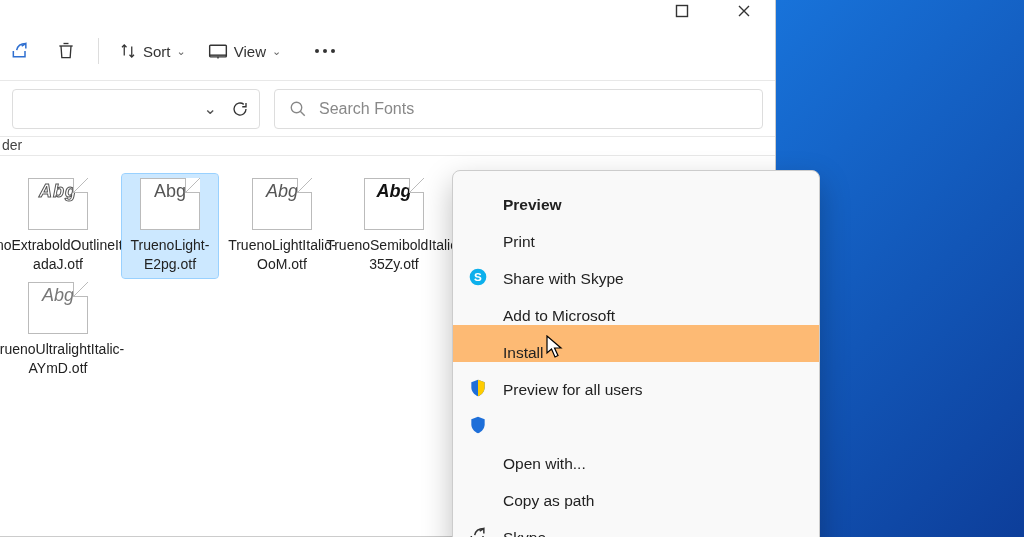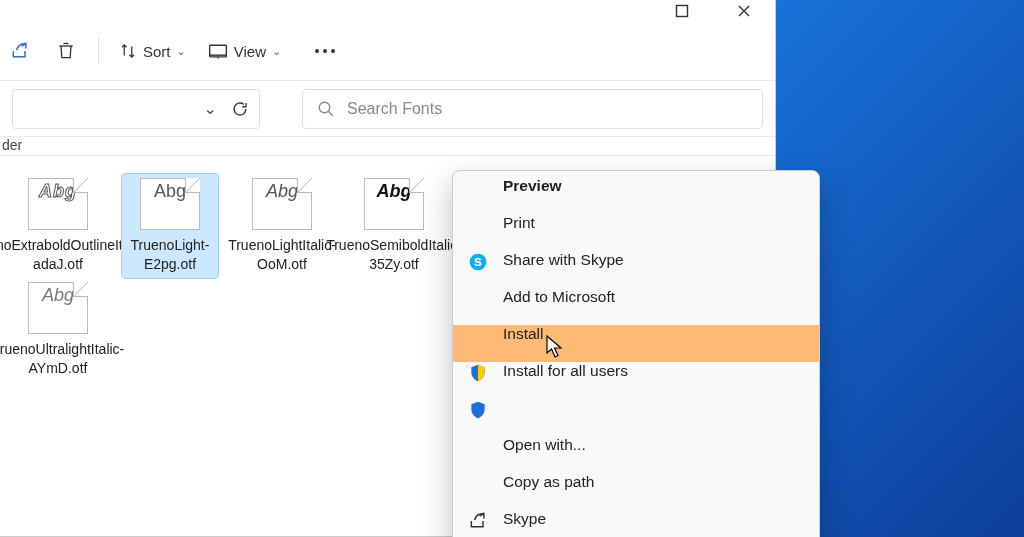--- a/index.html
+++ b/index.html
@@ -9,40 +9,40 @@
     background: #fff; border: 1px solid #ccc; border-top: none; border-left: none;
   }
   .titlebar { height: 22px; display: flex; justify-content: flex-end; align-items: flex-start; }
   .titlebtn { width: 62px; height: 22px; display: flex; align-items: center; justify-content: center; color:#333; }
   .toolbar { height: 58px; display: flex; align-items: center; padding: 0 0; gap: 6px; }
   .tbtn { height: 40px; min-width: 40px; padding: 0 8px; display: flex; align-items: center; justify-content: center; gap: 6px; color:#333; border-radius:4px; font-size:15px; }
   .divider { width:1px; height:26px; background:#ddd; margin:0 6px; }
   .chev { font-size:11px; color:#666; }
   .navrow { height: 56px; display: flex; align-items: center; padding: 0 12px; gap: 14px; border-top:1px solid #e8e8e8; }
   .pathbox { flex: 0 0 248px; height: 40px; border:1px solid #ddd; border-radius:4px; display:flex; align-items:center; justify-content:flex-end; padding:0 10px; gap:14px; }
-  .searchbox { flex:1; height: 40px; border:1px solid #ddd; border-radius:4px; display:flex; align-items:center; padding:0 14px; gap:12px; color:#888; font-size:16px;margin-left:28px; }
+  .searchbox { flex:1; height: 40px; border:1px solid #ddd; border-radius:4px; display:flex; align-items:center; padding:0 14px; gap:12px; color:#888; font-size:16px; }
   .crumbline { height: 20px; border-top:1px solid #e8e8e8; border-bottom:1px solid #e8e8e8; font-size:14px; color:#444; padding-left:2px; }
   .files { padding: 18px 10px; display:flex; flex-wrap:wrap; gap: 0 16px; align-content:flex-start; }
   .item { width: 96px; display:flex; flex-direction:column; align-items:center; text-align:center; font-size:14px; color:#222; line-height:1.35; padding:4px; border-radius:3px; }
   .item.selected { background:#cce8ff; outline:1px solid #99d1ff; }
   .thumb { width:60px; height:52px; background:#fff; border:1px solid #bbb; position:relative; margin-bottom:6px; display:flex; align-items:flex-start; justify-content:center; }
   .thumb::before { content:""; position:absolute; top:-1px; right:-1px; width:14px; height:14px; background:linear-gradient(135deg,#fff 48%,#bbb 50%,#fff 52%); border-left:1px solid #bbb; border-bottom:1px solid #bbb; }
   .abg { font-size:18px; font-weight:400; }
   .abg.outline { color:#fff; -webkit-text-stroke:1px #555; font-style:italic; font-weight:700; letter-spacing:1px; }
   .abg.light { color:#555; font-weight:300; }
   .abg.lightit { color:#555; font-weight:300; font-style:italic; }
   .abg.bold { color:#111; font-weight:800; font-style:italic; }
   .abg.ultra { color:#777; font-weight:200; font-style:italic; }
 
   .context {
     position:absolute; left:452px; top:170px; width:368px;
     background:#f9f9f9; border:1px solid #ccc; border-radius:8px;
     box-shadow:0 12px 30px rgba(0,0,0,.25); padding:6px 0;
   }
-  .mitem { height:37px; display:flex; align-items:flex-start; padding:0 16px 0 50px; font-size:15.5px; color:#222; position:relative; }
+  .mitem { height:37px; display:flex; align-items:flex-end; padding:0 16px 0 50px; font-size:15.5px; color:#222; position:relative; }
   .mitem.hover { background:#fdba74; }
   .mitem .micon { position:absolute; left:14px; width:22px; height:22px; display:flex; align-items:center; justify-content:center; }
 
   .cursor { position:absolute; left:546px; top:335px; pointer-events:none; }
 
   svg { display:block; }
 </style>
 </head>
 <body>
 
@@ -184,21 +184,21 @@
       <div class="mitem hover" style="">
         <span>Install</span>
       </div>
       <div class="mitem" style="">
         <span class="micon">
           <svg width="20" height="20" viewBox="0 0 24 24">
             <path d="M12 2l8 3v6c0 5-3.5 9-8 11C7.5 20 4 16 4 11V5l8-3z" fill="#1e6fd9"></path>
             <path d="M12 2l8 3v6c0 5-3.5 9-8 11V2z" fill="#ffcc00"></path>
           </svg>
         </span>
-        <span>Install for all users</span>
+        <span>Preview for all users</span>
       </div>
       <div class="mitem" style="">
         <span class="micon">
           <svg width="20" height="20" viewBox="0 0 24 24">
             <path d="M12 2l8 3v6c0 5-3.5 9-8 11C7.5 20 4 16 4 11V5l8-3z" fill="#1e6fd9"></path>
           </svg>
         </span>
       </div>
       <div class="mitem" style="">
         <span>Open with...</span>

